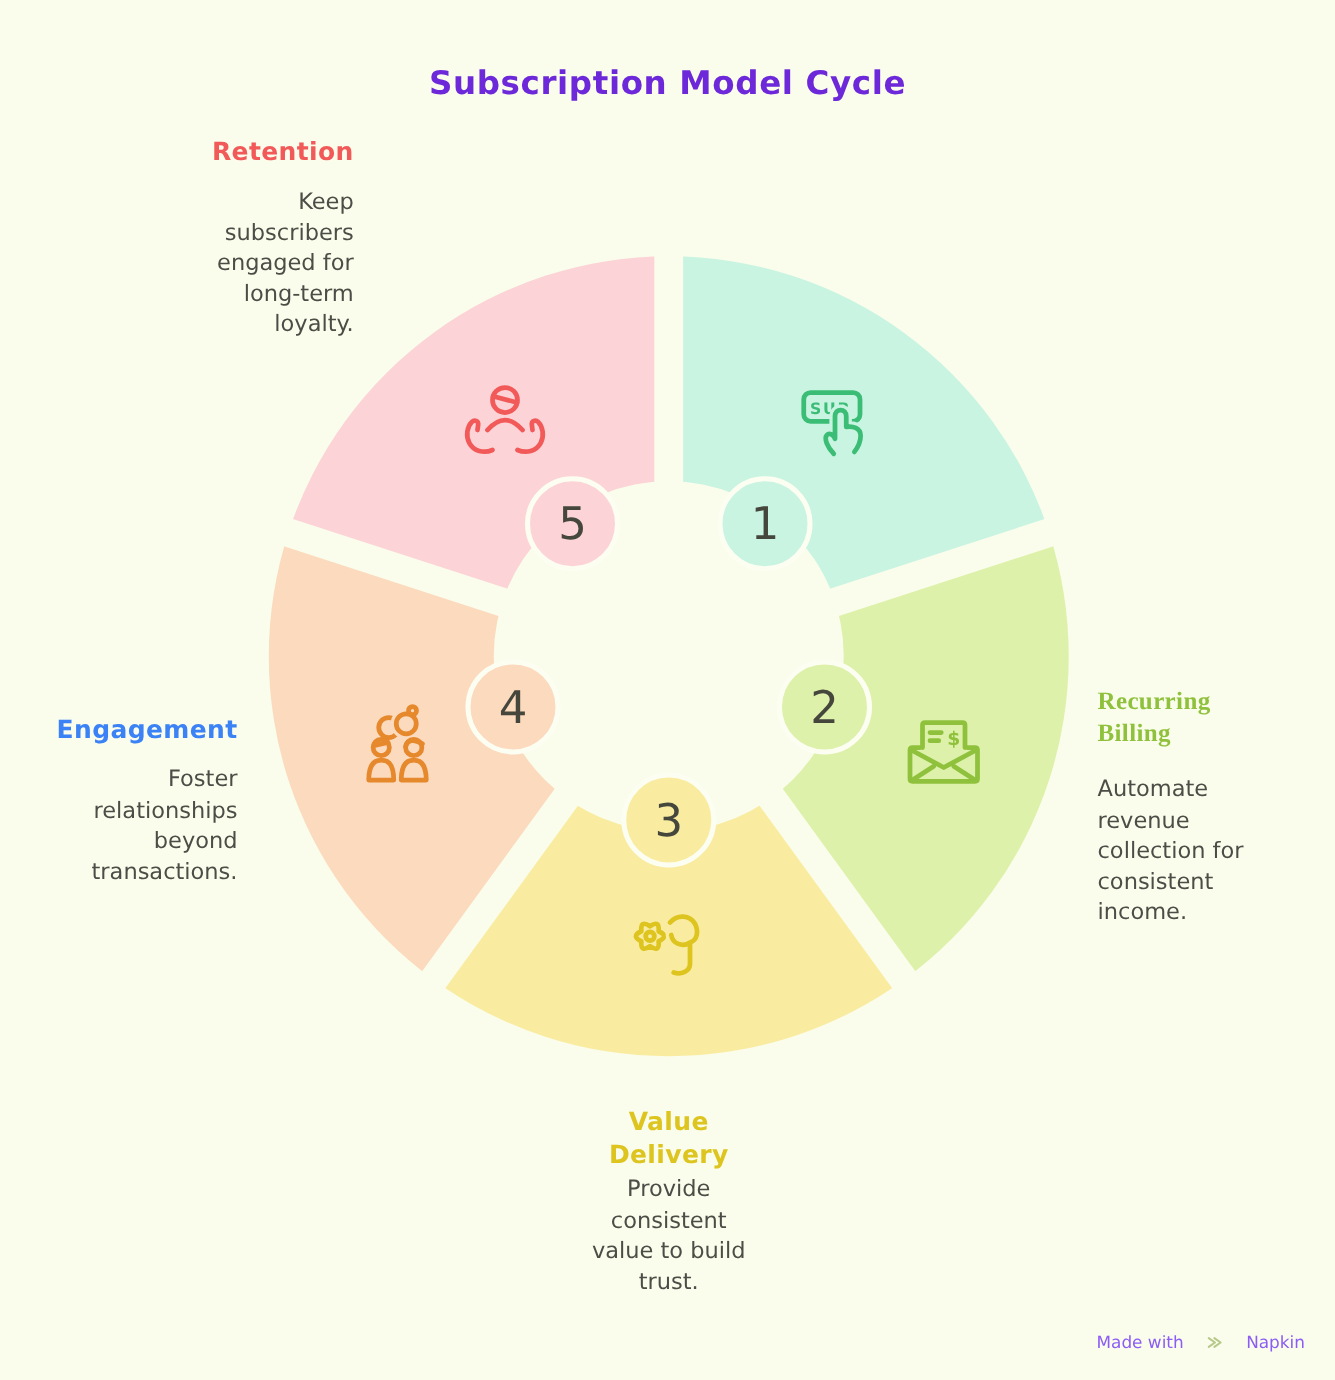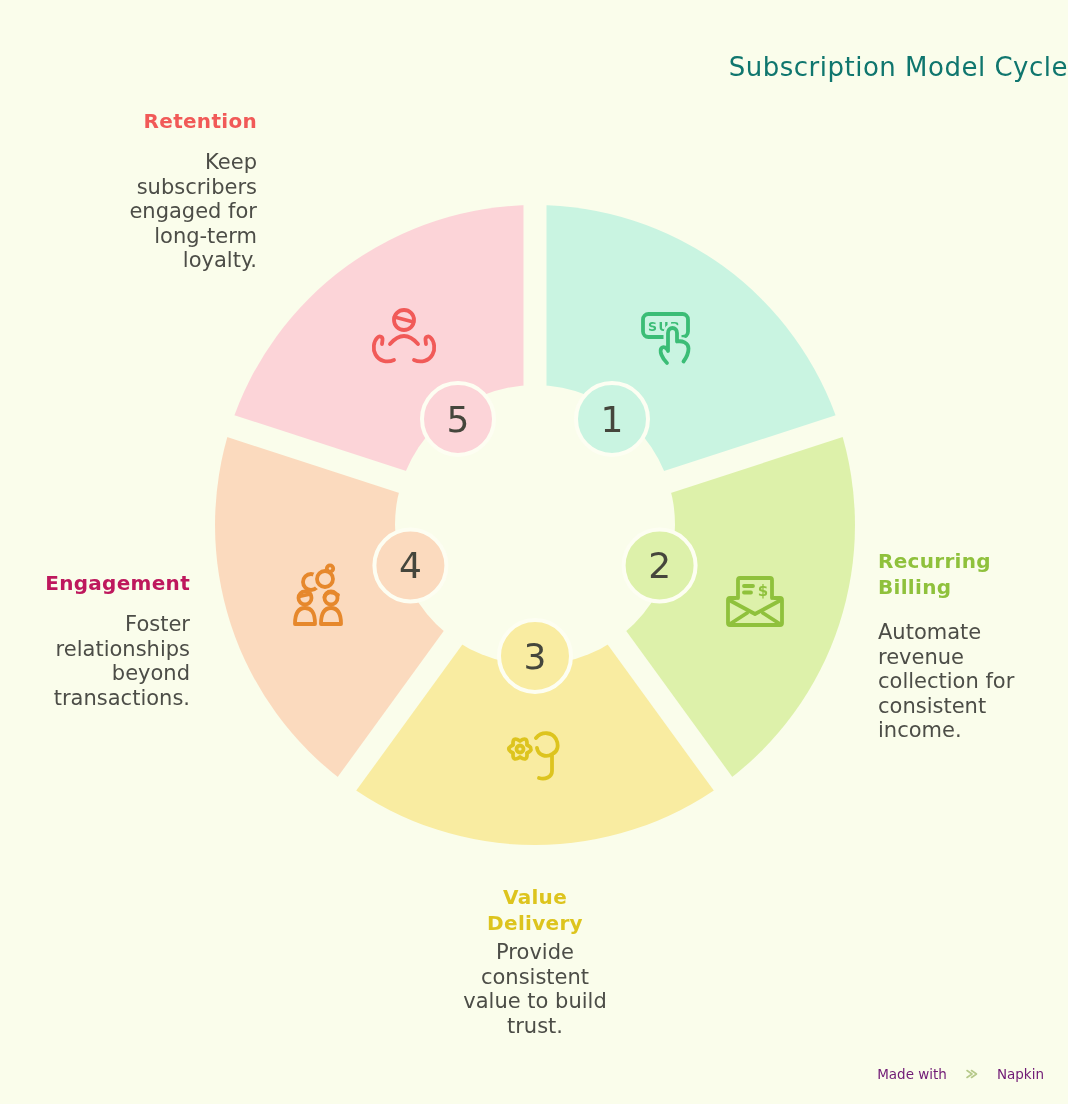--- a/index.html
+++ b/index.html
@@ -1,35 +1,35 @@
 <!DOCTYPE html>
 <html><head>
 <meta charset="utf-8">
 <style>
   html,body{margin:0;padding:0;background:#fafdeb;}
   .canvas{position:relative;width:1068px;height:1104px;background:#fafdeb;
           font-family:"DejaVu Sans",sans-serif;overflow:hidden;}
-  .title{position:absolute;top:52px;left:0;width:100%;text-align:right;
-         font-size:26px;font-weight:normal;color:#0f766e;letter-spacing:.5px;}
+  .title{position:absolute;top:52px;left:0;width:100%;text-align:center;
+         font-size:26px;font-weight:bold;color:#6d28d9;letter-spacing:.5px;}
   .wheel{position:absolute;left:0;top:0;}
   .label{position:absolute;}
   .seg-title{font-size:20px;font-weight:bold;line-height:26px;margin:0 0 16px;
              white-space:pre-line;letter-spacing:.3px;}
-  .seg-desc{font-size:21px;line-height:24.5px;color:#4c4d47;margin:0;white-space:pre-line;}
+  .seg-desc{font-size:18px;line-height:24.5px;color:#4c4d47;margin:0;white-space:pre-line;}
   .c-signup{color:#3bbd76}.c-billing{color:#8fc13c}.c-value{color:#ddc41e}
-  .c-engage{color:#be185d}.c-retain{color:#f15a58}
+  .c-engage{color:#3b82f6}.c-retain{color:#f15a58}
   .lbl-signup{left:793px;top:110px;width:190px;text-align:left;}
   .lbl-billing{left:878px;top:548px;width:178px;text-align:left;}
-  .lbl-billing .seg-title{margin-bottom:20px;}
+  .lbl-billing .seg-title{margin-bottom:20px;font-family:Liberation Serif, serif;}
   .lbl-value{left:435px;top:884px;width:200px;text-align:center;}
   .lbl-value .seg-title{margin-bottom:4px;}
   .lbl-engage{left:20px;top:570px;width:170px;text-align:right;}
-  .lbl-retain{left:42px;top:108px;width:215px;text-align:right;}
+  .lbl-retain{left:68px;top:108px;width:215px;text-align:right;}
   .watermark{position:absolute;top:1066px;right:24px;display:flex;align-items:center;
-             gap:18px;color:#701a75;font-size:13.5px;text-decoration:none;cursor:pointer;}
+             gap:18px;color:#8b5cf6;font-size:13.5px;text-decoration:none;cursor:pointer;}
   .num{font-size:36px;fill:#45463c;}
 </style>
 </head>
 <body>
 
 <div class="canvas">
 
   <div class="title">Subscription Model Cycle</div>
 
   <svg class="wheel" width="1068" height="1104" viewBox="0 0 1068 1104">

